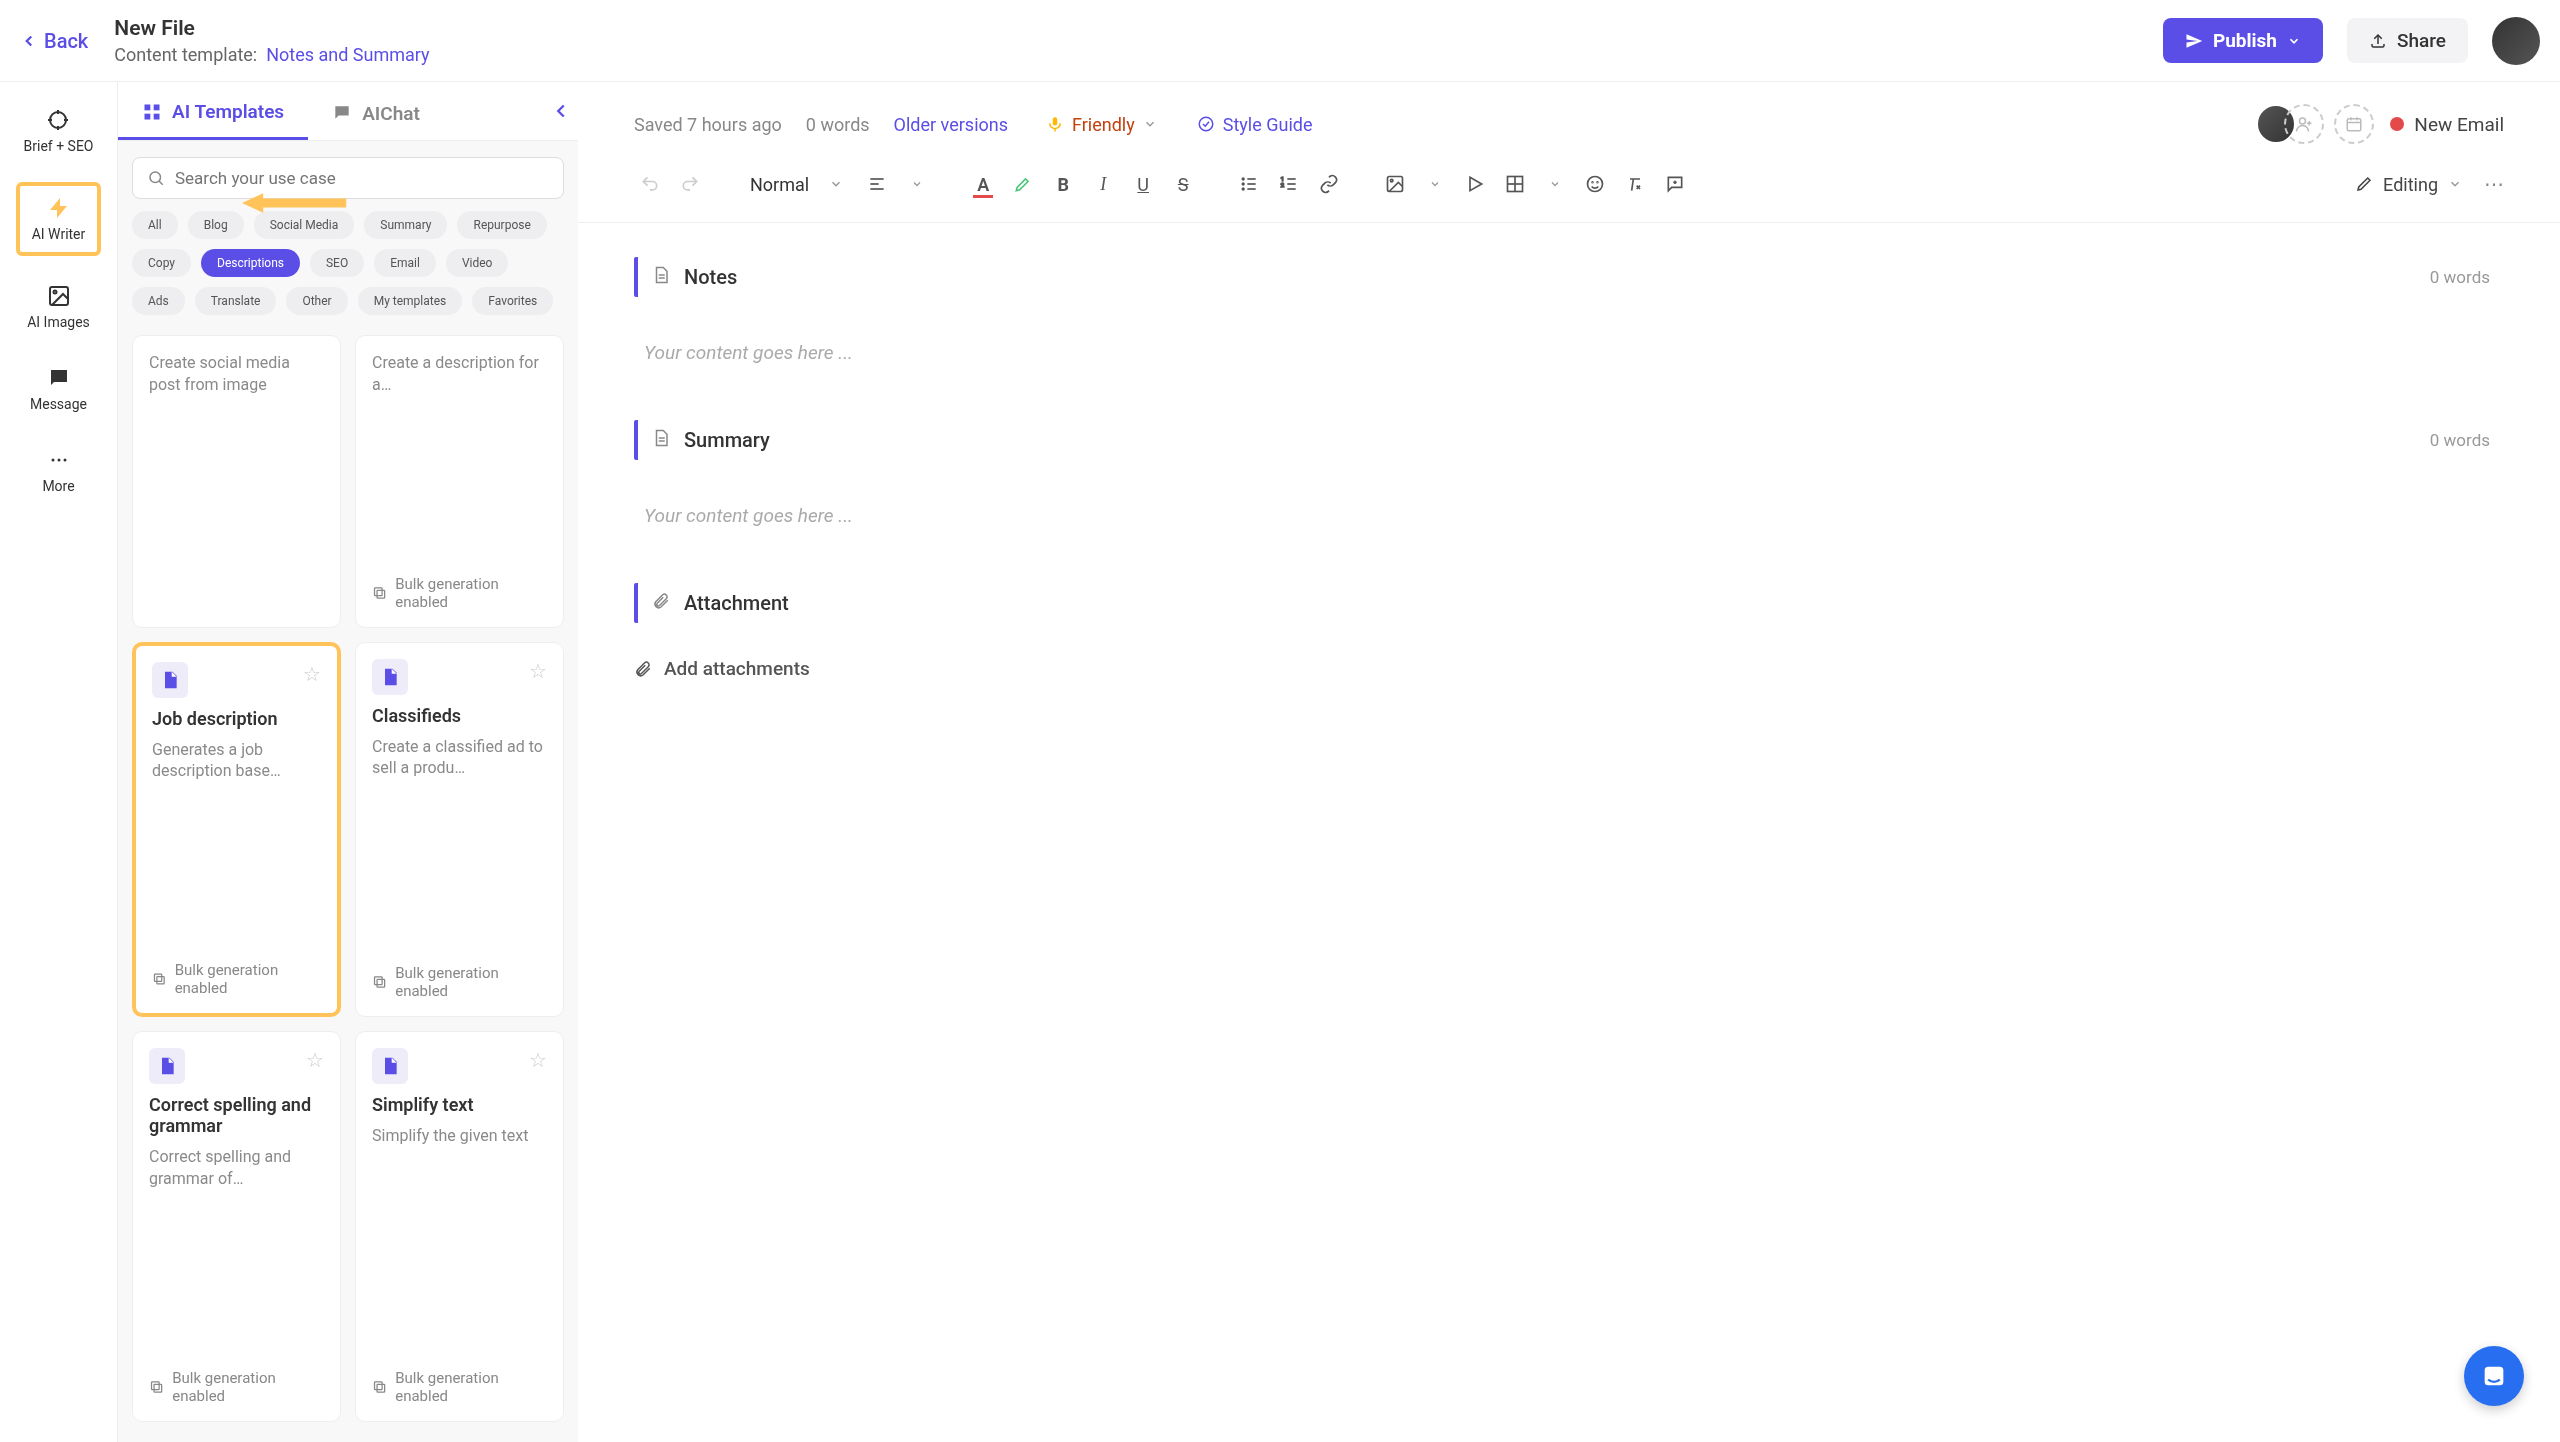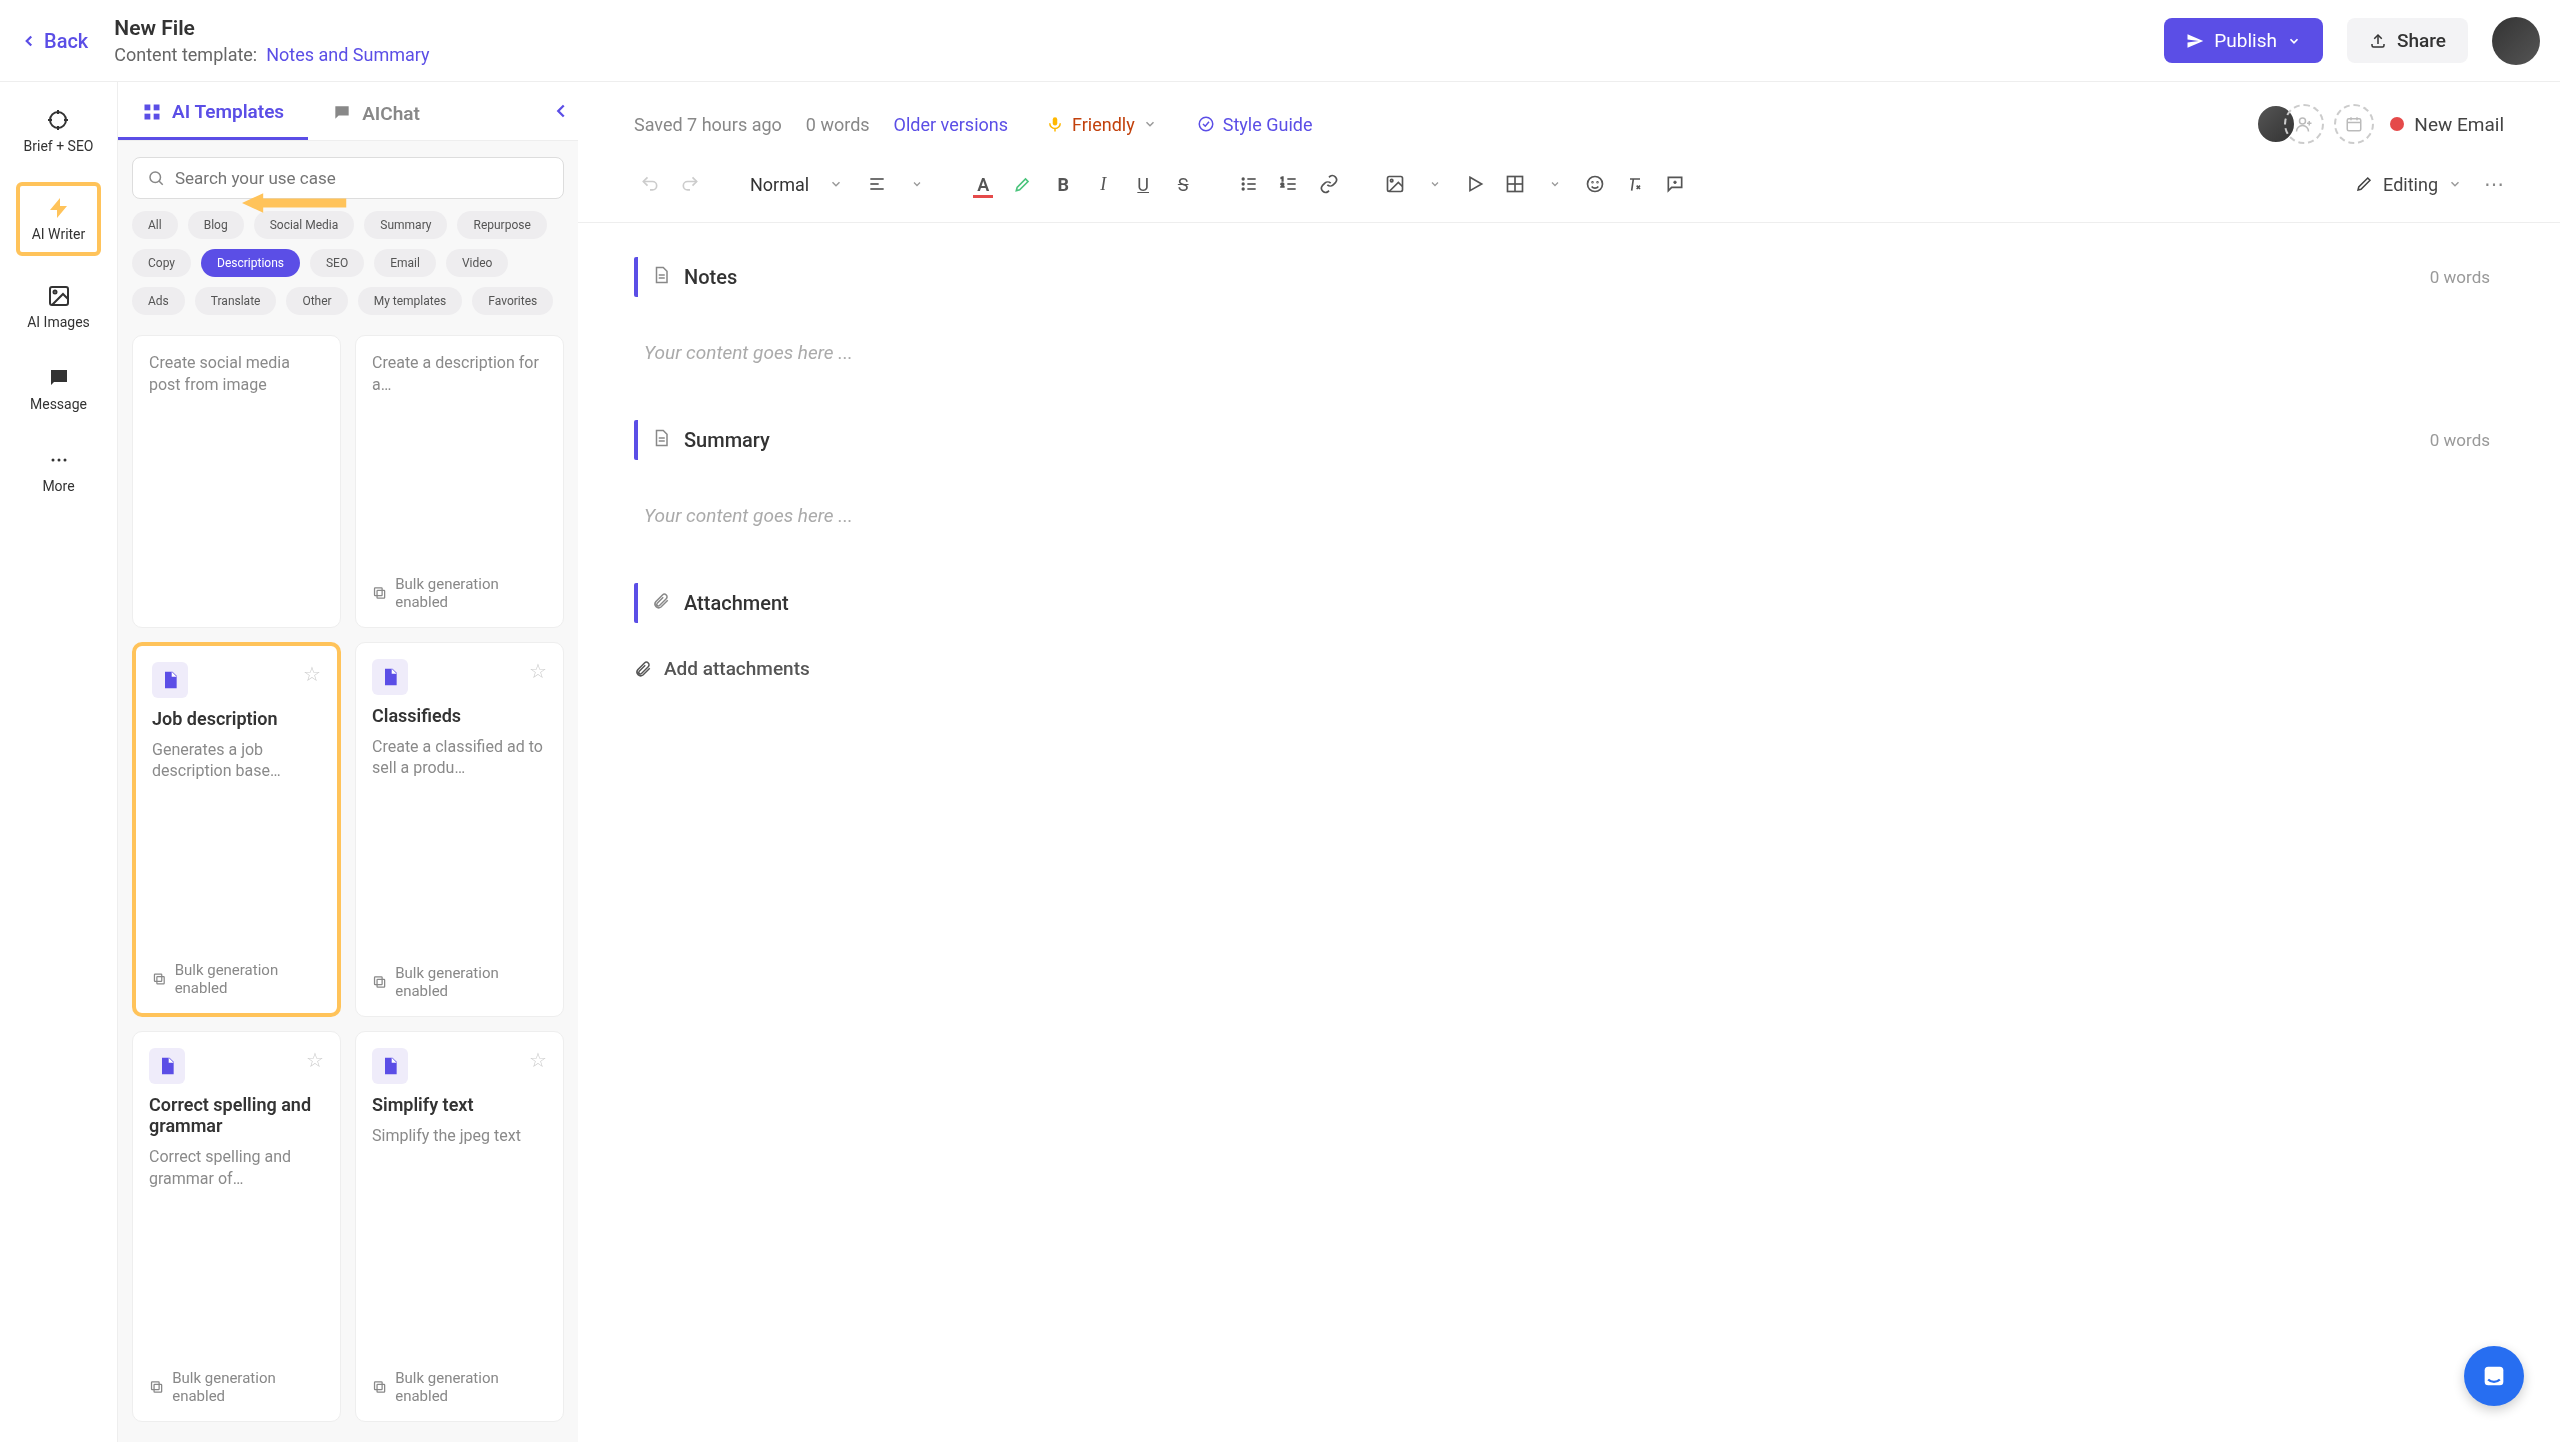--- a/index.html
+++ b/index.html
@@ -8,21 +8,21 @@
 
 
 .top-header { display: flex; align-items: center; justify-content: space-between; padding: 14px 20px; border-bottom: 1px solid #eee; height: 82px; }
 .hdr-left { display: flex; align-items: center; gap: 26px; }
 .back-btn { display: flex; align-items: center; gap: 6px; color: #5B4EE6; font-size: 20px; font-weight: 500; cursor: pointer; }
 .file-info { display: flex; flex-direction: column; gap: 4px; }
 .file-title { font-size: 21px; font-weight: 600; color: #333; }
 .file-sub { font-size: 18px; color: #666; }
 .file-sub .tpl-link { color: #5B4EE6; }
 .hdr-right { display: flex; align-items: center; gap: 24px; }
-.publish-btn { background: #5B4EE6; color: #fff; border: none; padding: 11px 22px; border-radius: 8px; font-size: 19px; font-weight: 400; display: flex; align-items: center; gap: 10px; cursor: pointer; }
+.publish-btn { background: #5B4EE6; color: #fff; border: none; padding: 11px 22px; border-radius: 8px; font-size: 19px; font-weight: 700; display: flex; align-items: center; gap: 10px; cursor: pointer; }
 .share-btn { background: #f3f3f5; color: #333; border: none; padding: 11px 22px; border-radius: 8px; font-size: 19px; font-weight: 500; display: flex; align-items: center; gap: 10px; cursor: pointer; }
 .avatar { width: 44px; height: 44px; border-radius: 50%; background: linear-gradient(135deg,#333,#555); }
 .avatar.big { width: 48px; height: 48px; }
 
 
 .main-row { display: flex; flex: 1; overflow: hidden; }
 .left-rail { width: 118px; background: #fff; display: flex; flex-direction: column; align-items: center; padding-top: 18px; gap: 20px; border-right: 1px solid #eee; }
 .rail-item { display: flex; flex-direction: column; align-items: center; gap: 6px; font-size: 14px; color: #333; cursor: pointer; text-align: center; padding: 8px 4px; }
 .rail-item svg { width: 24px; height: 24px; }
 .rail-item.highlighted { border: 4px solid #FFC35A; border-radius: 6px; padding: 10px 12px; }
@@ -300,21 +300,21 @@
             <div class="card-top">
               <div class="ic">
                 <svg width="20" height="20" viewBox="0 0 24 24" fill="currentColor">
                   <path d="M6 2h9l5 5v15H6z"></path>
                   <path d="M14 2v6h6" fill="#fff"></path>
                 </svg>
               </div>
               <div class="star">☆</div>
             </div>
             <div class="card-title">Simplify text</div>
-            <div class="card-desc">Simplify the jpeg text</div>
+            <div class="card-desc">Simplify the given text</div>
             <div class="card-foot">
               <svg width="16" height="16" viewBox="0 0 24 24" fill="none" stroke="currentColor" stroke-width="2">
                 <rect x="8" y="8" width="12" height="12" rx="1"></rect>
                 <rect x="4" y="4" width="12" height="12" rx="1"></rect>
               </svg>
               <span>Bulk generation enabled</span>
             </div>
           </div>
         </div>
 

